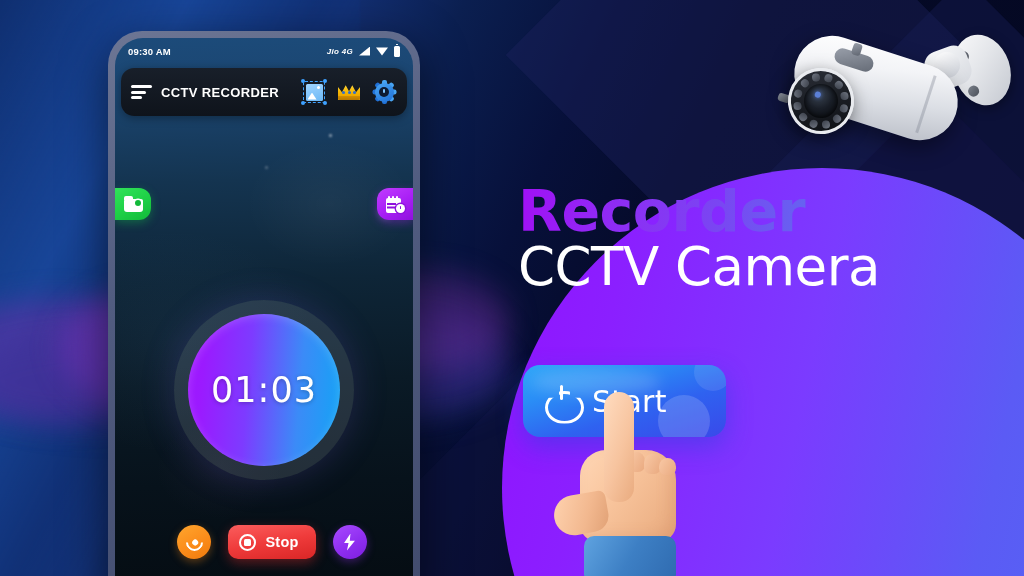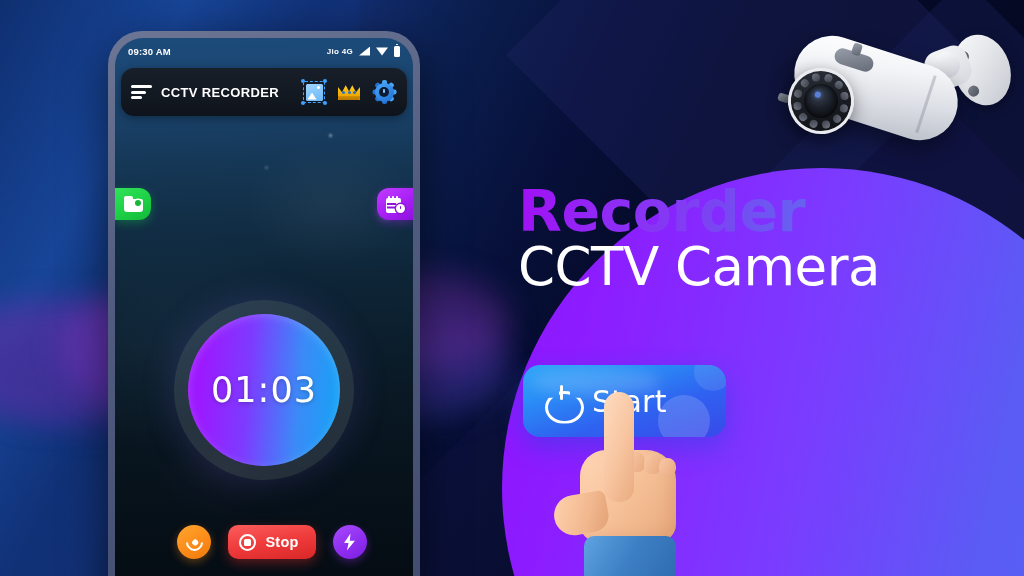--- a/index.html
+++ b/index.html
@@ -89,21 +89,21 @@
 
   
   #statusbar {
     position:relative; z-index:3;
     height:26px; display:flex; align-items:center;
     padding:0 13px; color:#ffffff;
     font-size:9.5px; letter-spacing:.2px; font-weight:700;
   }
   #statusbar .spacer { flex:1; }
   .sb-right { display:flex; align-items:center; gap:6px; }
-  .sb-carrier { font-size:8px; font-weight:700; letter-spacing:.3px; }
+  .sb-carrier { font-size:8px; font-weight:700; letter-spacing:.3px;font-style:italic; }
   .ic-signal {
     width:11px; height:9px;
     background:#fff;
     clip-path:polygon(100% 0,100% 100%,0 100%);
   }
   .ic-wifi {
     width:12px; height:9px; background:#fff;
     clip-path:polygon(0 12%,100% 12%,50% 100%);
   }
   .ic-batt {

